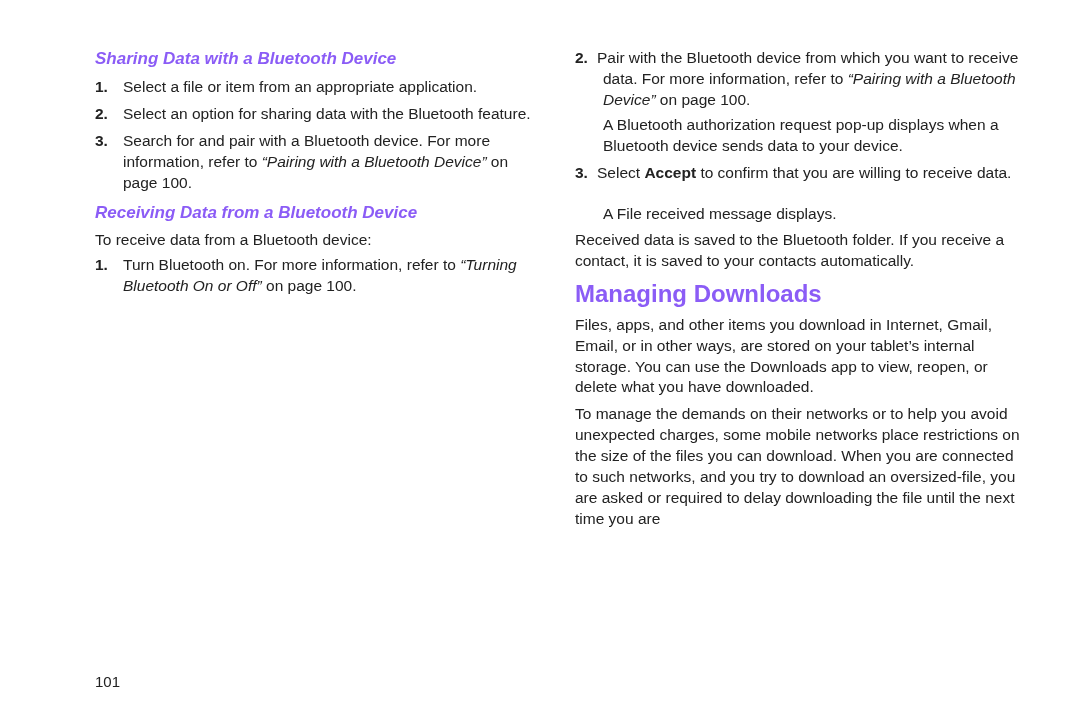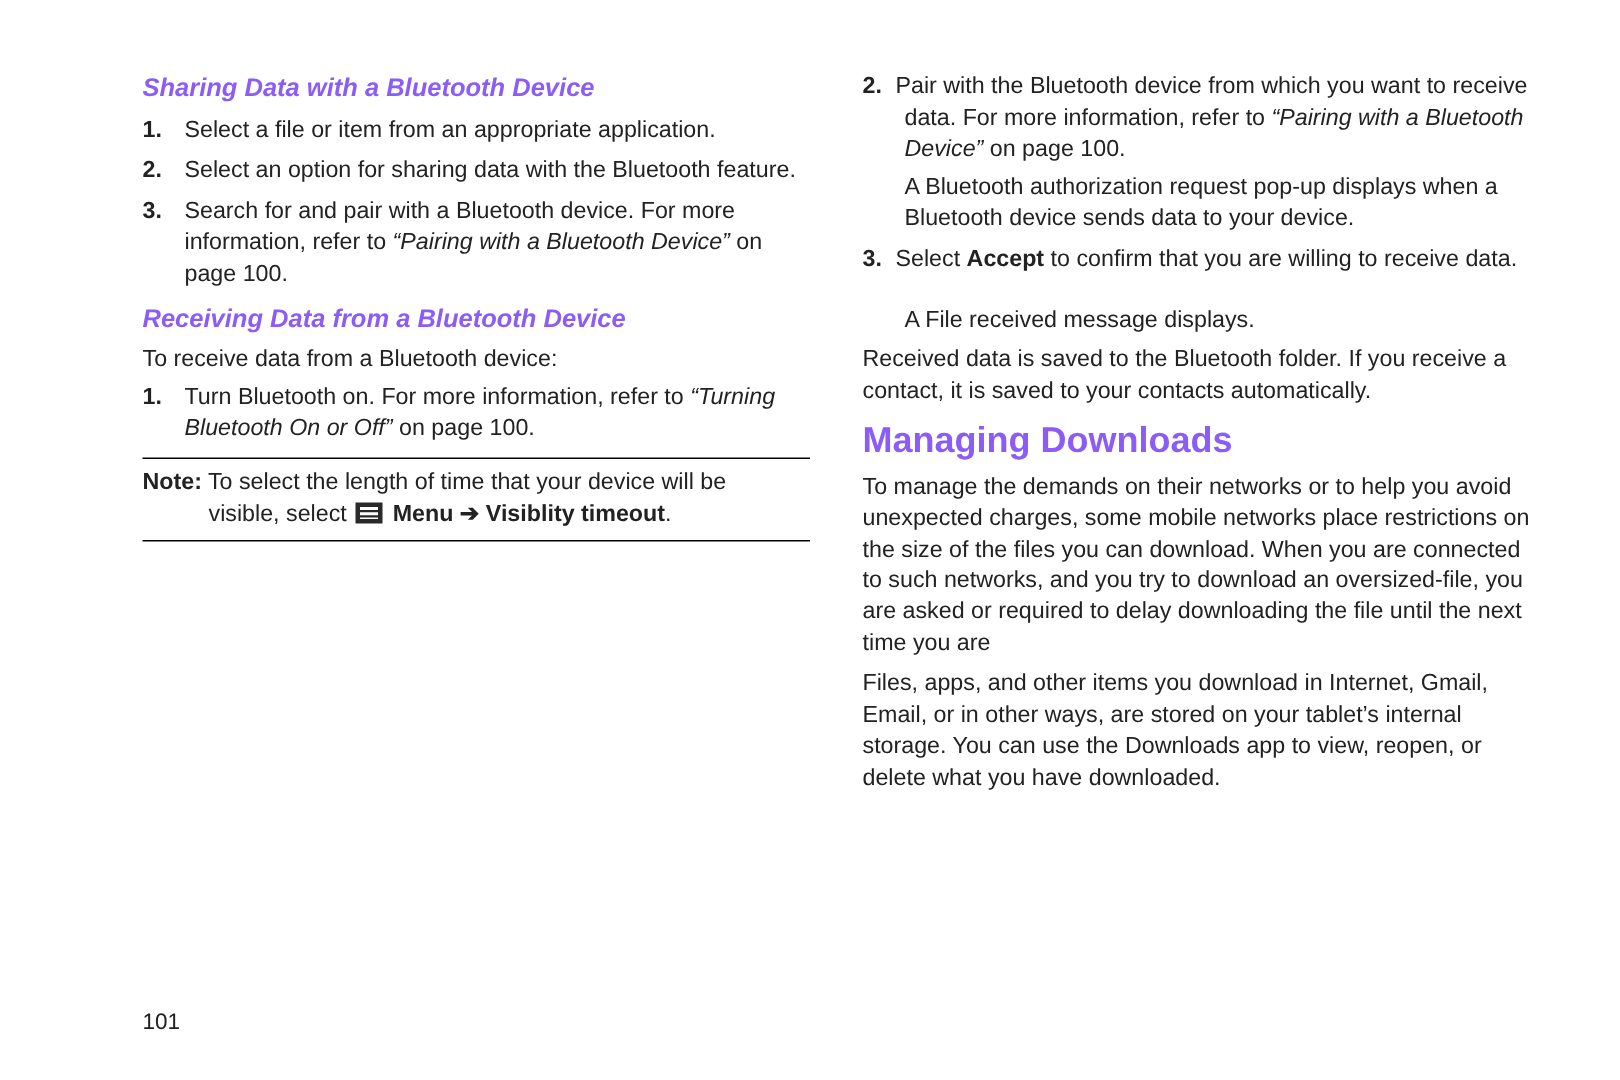--- a/index.html
+++ b/index.html
@@ -66,39 +66,31 @@
   <ol>
     <li><span class="num">3.</span><span>Search for and pair with a Bluetooth device. For more information, refer to </span><span class="ital-ref">“Pairing with a Bluetooth Device”</span><span> on page 100.</span></li>
   </ol>
 
   <div class="col1-sec2">
     <div class="blue-h h3-italic">Receiving Data from a Bluetooth Device</div>
     <div class="intro">To receive data from a Bluetooth device:</div>
     <ol>
       <li><span class="num">1.</span><span>Turn Bluetooth on. For more information, refer to </span><span class="ital-ref">“Turning Bluetooth On or Off”</span><span> on page 100.</span></li>
     </ol>
-    <div class="note-block">
-      <div class="note-wrap">
-        <span class="label">Note:</span><span> To select the length of time that your device will be</span>
-      </div>
-      <div class="note-cont">
-        <span>visible, select </span><span class="menu-icon"></span><span class="bold"> Menu </span><span class="arrow">➔</span><span class="bold"> Visiblity timeout</span><span>.</span>
-      </div>
-    </div>
   </div>
 </div>
 
 <div class="col">
   <div class="continued-li">
     <span class="num">2.</span><span>Pair with the Bluetooth device from which you want to receive data. For more information, refer to </span><span class="ital-ref">“Pairing with a Bluetooth Device”</span><span> on page 100.</span>
     <div class="para" style="margin-top:4px">A Bluetooth authorization request pop-up displays when a Bluetooth device sends data to your device.</div>
   </div>
   <div class="continued-li">
     <span class="num">3.</span><span>Select </span><span class="bold">Accept</span><span> to confirm that you are willing to receive data.</span>
     <div class="para" style="margin-top:20px">A File received message displays.</div>
   </div>
   <div class="para">Received data is saved to the Bluetooth folder. If you receive a contact, it is saved to your contacts automatically.</div>
   <div class="blue-h h2-main">Managing Downloads</div>
+  <div class="para">Files, apps, and other items you download in Internet, Gmail, Email, or in other ways, are stored on your tablet’s internal storage. You can use the Downloads app to view, reopen, or delete what you have downloaded.</div>
   <div class="para">To manage the demands on their networks or to help you avoid unexpected charges, some mobile networks place restrictions on the size of the files you can download. When you are connected to such networks, and you try to download an oversized-file, you are asked or required to delay downloading the file until the next time you are</div>
-  <div class="para">Files, apps, and other items you download in Internet, Gmail, Email, or in other ways, are stored on your tablet’s internal storage. You can use the Downloads app to view, reopen, or delete what you have downloaded.</div>
 </div>
 
 <div class="pagenum">101</div>
 
 </body></html>

